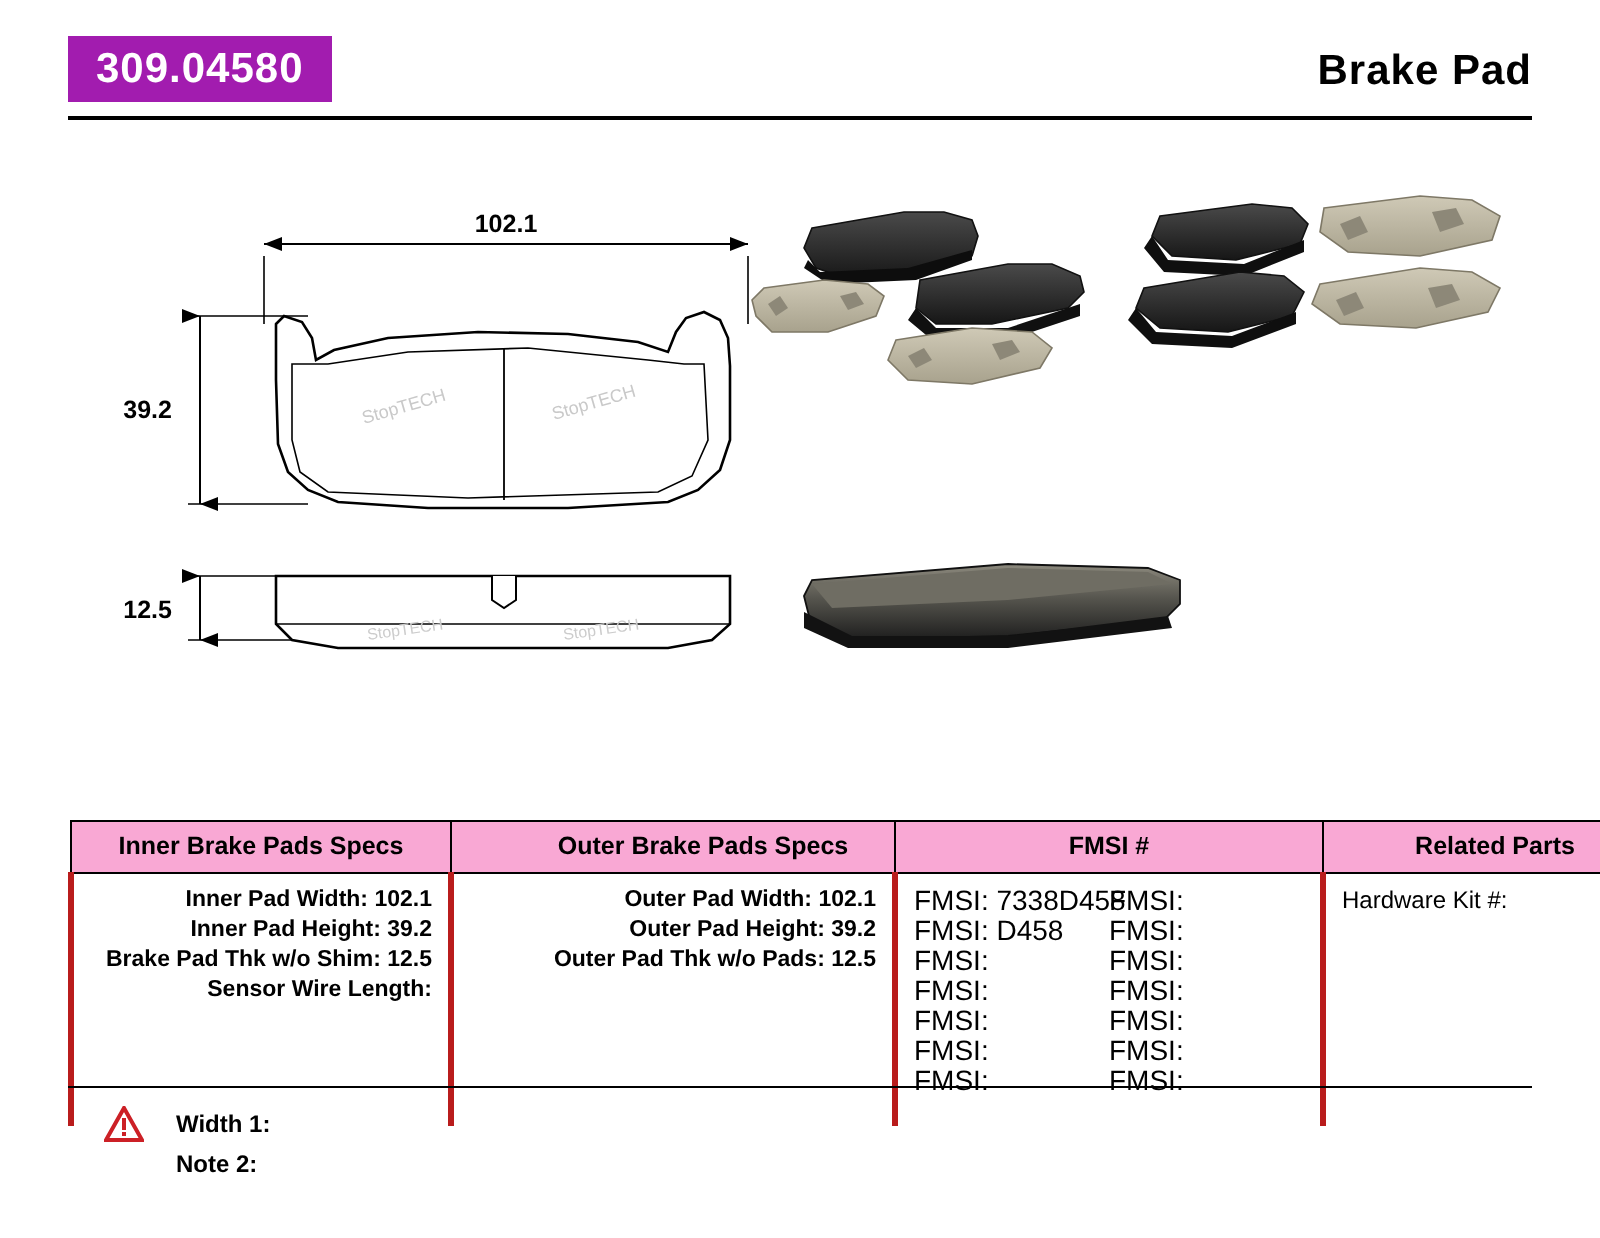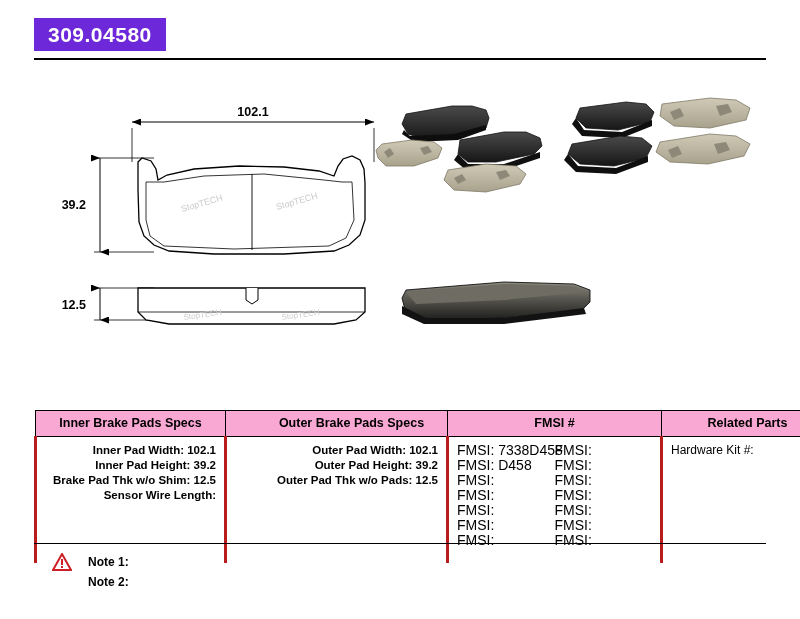--- a/index.html
+++ b/index.html
@@ -26,21 +26,21 @@
     left: 34px;
     top: 18px;
     width: 732px;
     height: 40px;
     border-bottom: 2px solid #000;
   }
   .part-number {
     position: absolute;
     left: 0;
     top: 0;
-    background: #6d28d9;
+    background: #a21caf;
     color: #ffffff;
     font-size: 21px;
     font-weight: bold;
     letter-spacing: 0.5px;
     padding: 6px 14px 6px 14px;
     line-height: 1;
   }
   .header-title {
     position: absolute;
     right: 0;
@@ -158,20 +158,21 @@
     flex: none;
   }
 </style>
 </head>
 <body>
 
 <div class="page">
 
   <div class="header">
     <div class="part-number">309.04580</div>
+    <div class="header-title">Brake Pad</div>
   </div>
 
   <div class="drawings">
     <svg width="732" height="310" viewBox="0 0 732 310" xmlns="http://www.w3.org/2000/svg">
       <defs>
         <marker id="arrL" markerWidth="9" markerHeight="7" refX="0" refY="3.5" orient="auto">
           <polygon points="9,0 0,3.5 9,7" fill="#000"></polygon>
         </marker>
         <marker id="arrR" markerWidth="9" markerHeight="7" refX="9" refY="3.5" orient="auto">
           <polygon points="0,0 9,3.5 0,7" fill="#000"></polygon>
@@ -375,21 +376,21 @@
   </table>
   <div class="table-bottom-rule" style="top:543px;"></div>
 
   <div class="notes">
     <div class="note-row">
       <svg class="warn-icon" viewBox="0 0 20 18">
         <polygon points="10,1 19,17 1,17" fill="#ffffff" stroke="#cc2026" stroke-width="2"></polygon>
         <rect x="9" y="6" width="2" height="6" fill="#cc2026"></rect>
         <rect x="9" y="13" width="2" height="2" fill="#cc2026"></rect>
       </svg>
-      <span class="note-label">Note 1:</span>
+      <span class="note-label">Width 1:</span>
     </div>
     <div class="note-row">
       <span class="note-spacer"></span>
       <span class="note-label">Note 2:</span>
     </div>
   </div>
 
 </div>
 
 </body></html>

